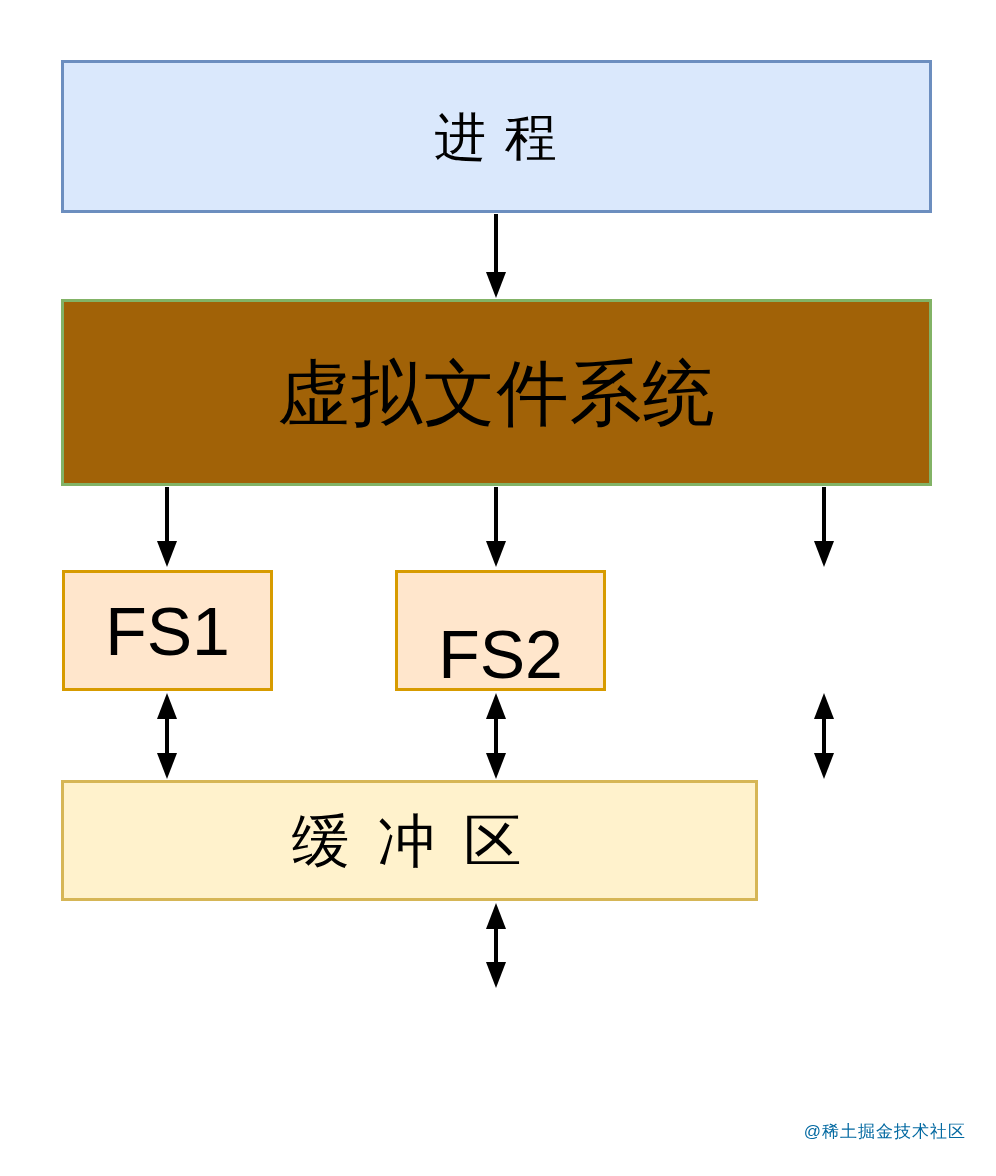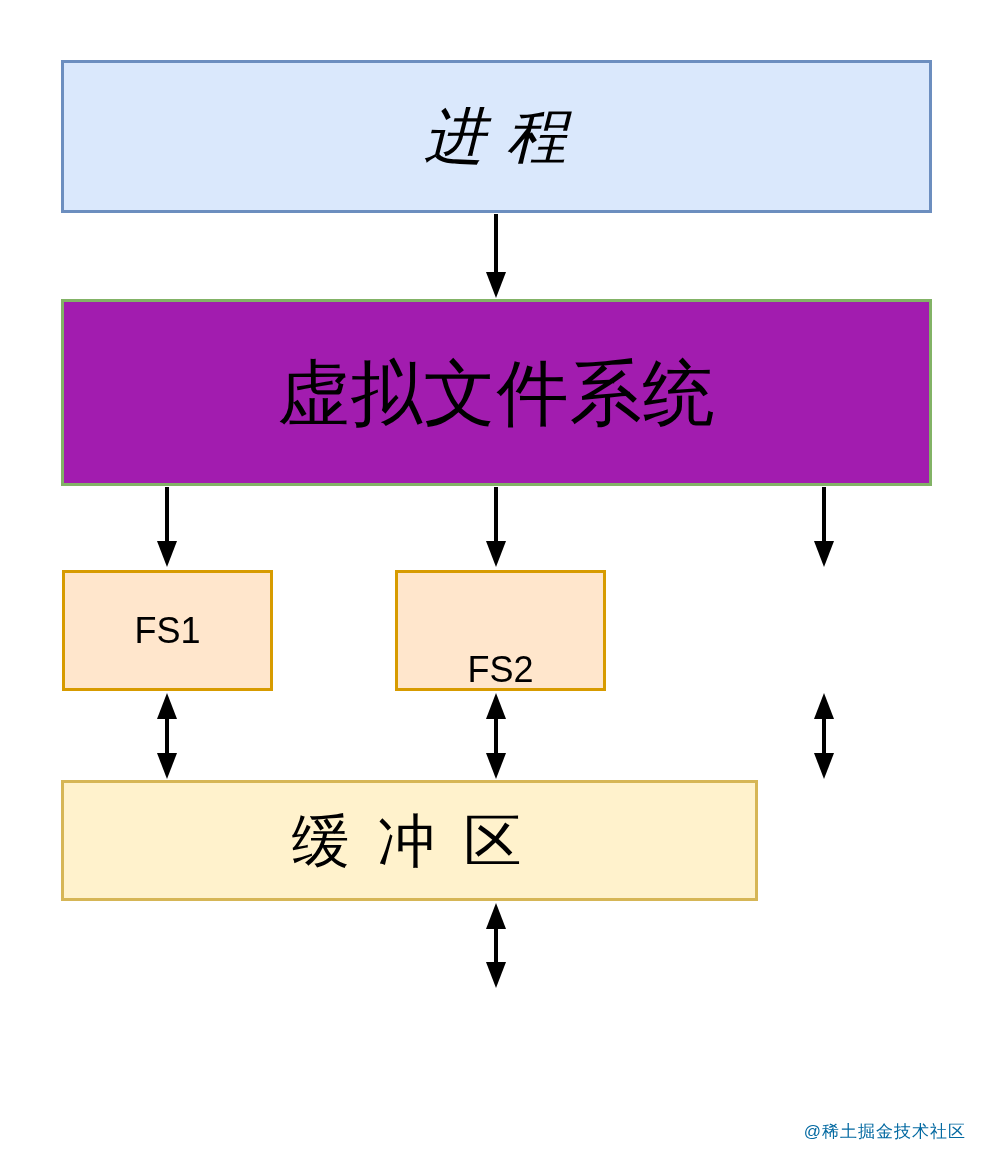--- a/index.html
+++ b/index.html
@@ -28,33 +28,33 @@
     white-space: pre;
     letter-spacing: 2px;
     line-height: 1;
     text-align: center;
   }
   
   .node-process {
     left: 61px; top: 60px; width: 871px; height: 153px;
     background: #dae8fc; border: 3px solid #6c8ebf;
   }
-  .node-process .label { font-size: 61px; font-style: italic; }
+  .node-process .label { font-size: 52px; }
   
   .node-vfs {
     left: 61px; top: 299px; width: 871px; height: 187px;
-    background: #a21caf; border: 3px solid #82b366;
+    background: #a16207; border: 3px solid #82b366;
   }
   .node-vfs .label { font-size: 72px; letter-spacing: 1px; }
   
   .node-fs {
     top: 570px; width: 211px; height: 121px;
     background: #ffe6cc; border: 3px solid #d79b00;
   }
-  .node-fs .label { font-size: 36px; letter-spacing: 0; }
+  .node-fs .label { font-size: 68px; letter-spacing: 0; }
   .node-fs1 { left: 62px; }
   .node-fs2 { left: 395px; align-items: flex-end; }
   .node-fs3 { left: 719px; }
   
   .node-buffer {
     left: 61px; top: 780px; width: 697px; height: 121px;
     background: #fff2cc; border: 3px solid #d6b656;
   }
   .node-buffer .label { font-size: 58px; letter-spacing: 6px; }
   

